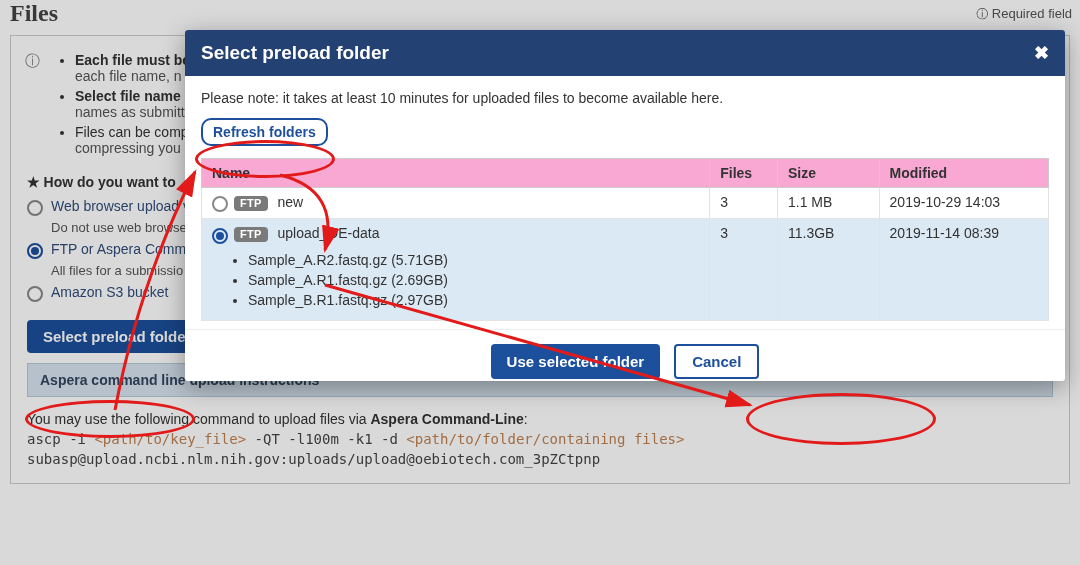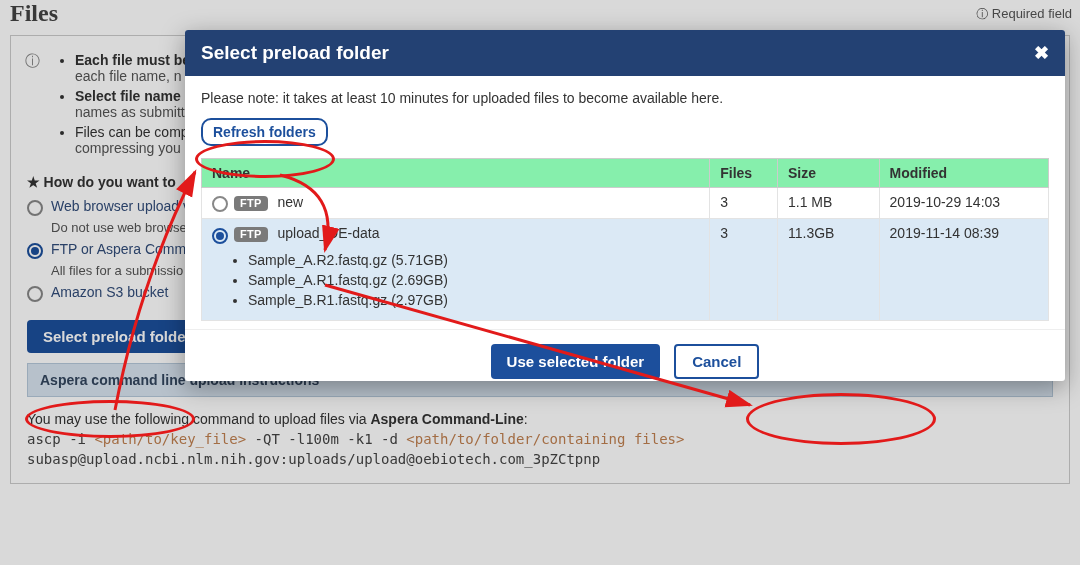--- a/index.html
+++ b/index.html
@@ -32,21 +32,21 @@
 .cmdline .path { color: #c08050; }
 .overlay { position: absolute; inset: 0; background: rgba(0,0,0,0.15); }
 .modal { position: absolute; left: 185px; top: 30px; width: 880px; background: #fff; border-radius: 3px; box-shadow: 0 6px 24px rgba(0,0,0,0.35); overflow: hidden; }
 .modal-head { background: #234173; color: #fff; padding: 12px 16px; display: flex; justify-content: space-between; align-items: center; }
 .modal-head h2 { font-size: 19px; font-weight: 600; }
 .modal-close { color: #fff; font-size: 18px; cursor: pointer; font-weight: 700; }
 .modal-body { padding: 14px 16px 8px 16px; }
 .note { color: #333; margin-bottom: 12px; }
 .refresh-btn { display: inline-block; border: 2px solid #1c4f9c; color: #1c4f9c; background: #fff; border-radius: 10px; padding: 4px 10px; font-size: 14px; font-weight: 600; cursor: pointer; margin-bottom: 12px; }
 .folder-table { width: 100%; border-collapse: collapse; }
-.folder-table th { background: #86efac; text-align: left; padding: 6px 10px; font-weight: 700; border: 1px solid #ccc; }
+.folder-table th { background: #f9a8d4; text-align: left; padding: 6px 10px; font-weight: 700; border: 1px solid #ccc; }
 .folder-table td { padding: 6px 10px; border: 1px solid #e3e3e3; vertical-align: top; }
 .folder-row.selected td { background: #dbe9f5; }
 .ftp-badge { display: inline-block; background: #7a7a7a; color: #fff; font-size: 11px; padding: 1px 6px 2px 6px; border-radius: 4px; margin: 0 6px 0 2px; font-weight: 700; letter-spacing: 0.3px; }
 .rowname { color: #333; }
 .folder-row .radio { vertical-align: middle; }
 .sublist { margin: 6px 0 4px 36px; padding: 0; }
 .sublist li { list-style: disc; color: #333; padding: 2px 0; }
 .modal-foot { padding: 14px 16px 2px 16px; display: flex; justify-content: center; gap: 14px; border-top: 1px solid #eee; }
 .red-ellipse { position: absolute; border: 3px solid #e21a1a; border-radius: 50%; pointer-events: none; }
 .red-arrow { position: absolute; pointer-events: none; }

